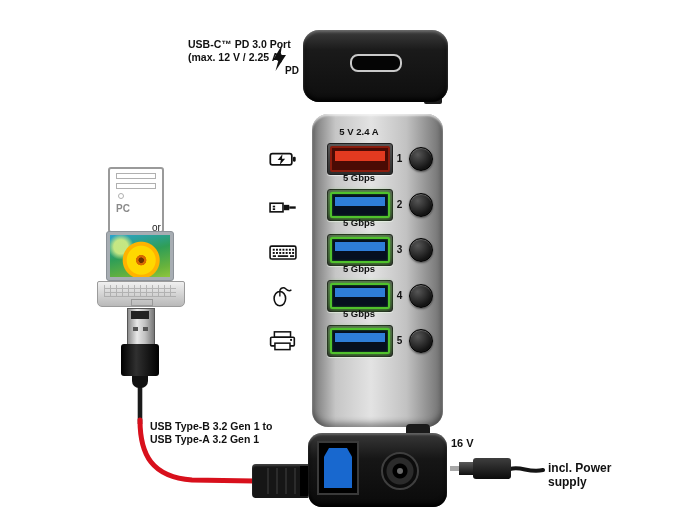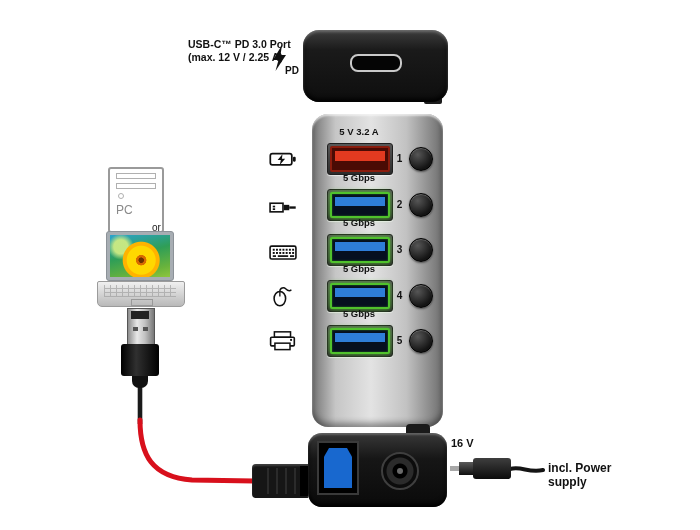--- a/index.html
+++ b/index.html
@@ -37,21 +37,21 @@
     background:radial-gradient(circle at 35% 30%,#565656,#141414 70%);
     box-shadow:inset 0 1px 1px rgba(255,255,255,.25), 0 1px 2px rgba(0,0,0,.5)}
   .brand{left:312px;top:367px;width:131px;text-align:center;color:#fff;font-weight:bold;
     font-style:italic;font-size:15px;letter-spacing:1px;text-shadow:0 1px 1px rgba(0,0,0,.45)}
   .side-icon{left:269px;width:28px;height:22px}
 
   
   .pc-tower{left:108px;top:167px;width:52px;height:62px;border:2px solid #9a9a9a;border-radius:3px;background:#fff}
   .bay{margin:4px 6px 0 6px;height:4px;border:1px solid #b0b0b0}
   .pwr-dot{position:absolute;left:8px;top:24px;width:4px;height:4px;border:1px solid #b0b0b0;border-radius:50%}
-  .pc-label{position:absolute;left:6px;top:34px;font-size:12px;color:#8a8a8a;font-weight:normal}
+  .pc-label{position:absolute;left:6px;top:34px;font-size:10px;color:#8a8a8a;font-weight:bold}
   .or-label{left:152px;top:222px;font-size:10px;color:#222}
   .laptop{left:97px;top:231px;width:86px;height:76px}
   .lap-screen{position:absolute;left:9px;top:0;width:68px;height:50px;background:#a7adb3;
     border-radius:3px;padding:3px;box-sizing:border-box;border:1px solid #8c9298}
   .lap-photo{width:100%;height:100%;
     background:
       radial-gradient(circle at 52% 60%, #6b3200 0 2.5px, #d86a00 3px 5px, #ffd800 5.5px 14px, #ffb300 15px 18px, rgba(255,200,0,0) 19px),
       radial-gradient(circle at 18% 28%, rgba(205,235,130,.95) 0 7px, rgba(205,235,130,0) 13px),
       linear-gradient(165deg,#2aa3cf 0%,#2f9e57 45%,#69b33c 80%,#8ec63f 100%)}
   .lap-base{position:absolute;left:0;top:50px;width:86px;height:24px;border:1px solid #9b9b9b;
@@ -125,21 +125,21 @@
     <div>USB-C™ PD 3.0 Port</div>
     <div>(max. 12 V / 2.25 A)</div>
   </div>
   <svg class="abs pd-icon" width="32" height="32" viewBox="0 0 32 32">
     <polygon points="14,1 5,16 10.5,16 7.5,27 18,11 12.5,11" fill="#111"></polygon>
     <text x="17" y="30" font-size="10" font-weight="bold" fill="#111">PD</text>
   </svg>
 
   <div class="abs hub"></div>
 
-  <div class="abs port-label" style="top:126px">5 V 3.2 A</div>
+  <div class="abs port-label" style="top:126px">5 V 2.4 A</div>
   <div class="abs port-outer redport" style="top:143px">
     <div class="port-inner">
         <div class="tongue"></div>
       </div>
   </div>
   <div class="abs port-num" style="top:153px">1</div>
   <div class="abs pbtn" style="top:147px"></div>
 
   <div class="abs port-label" style="top:172px">5 Gbps</div>
   <div class="abs port-outer usb3" style="top:189px">
@@ -243,20 +243,24 @@
   </div>
 
   <div class="abs usba-metal">
     <div class="usba-open"></div>
     <div class="usba-hole" style="left:5px"></div>
     <div class="usba-hole" style="left:15px"></div>
   </div>
   <div class="abs usba-body"></div>
   <div class="abs usba-neck"></div>
 
+  <div class="abs cable-label">
+    <div>USB Type-B 3.2 Gen 1 to</div>
+    <div>USB Type-A 3.2 Gen 1</div>
+  </div>
 
   <div class="abs side-nub"></div>
   <div class="abs bottom-device">
     <div class="usbb-port">
       <div class="usbb-inner"></div>
     </div>
     <div class="dc-jack">
       <div class="dc-pin"></div>
     </div>
   </div>

